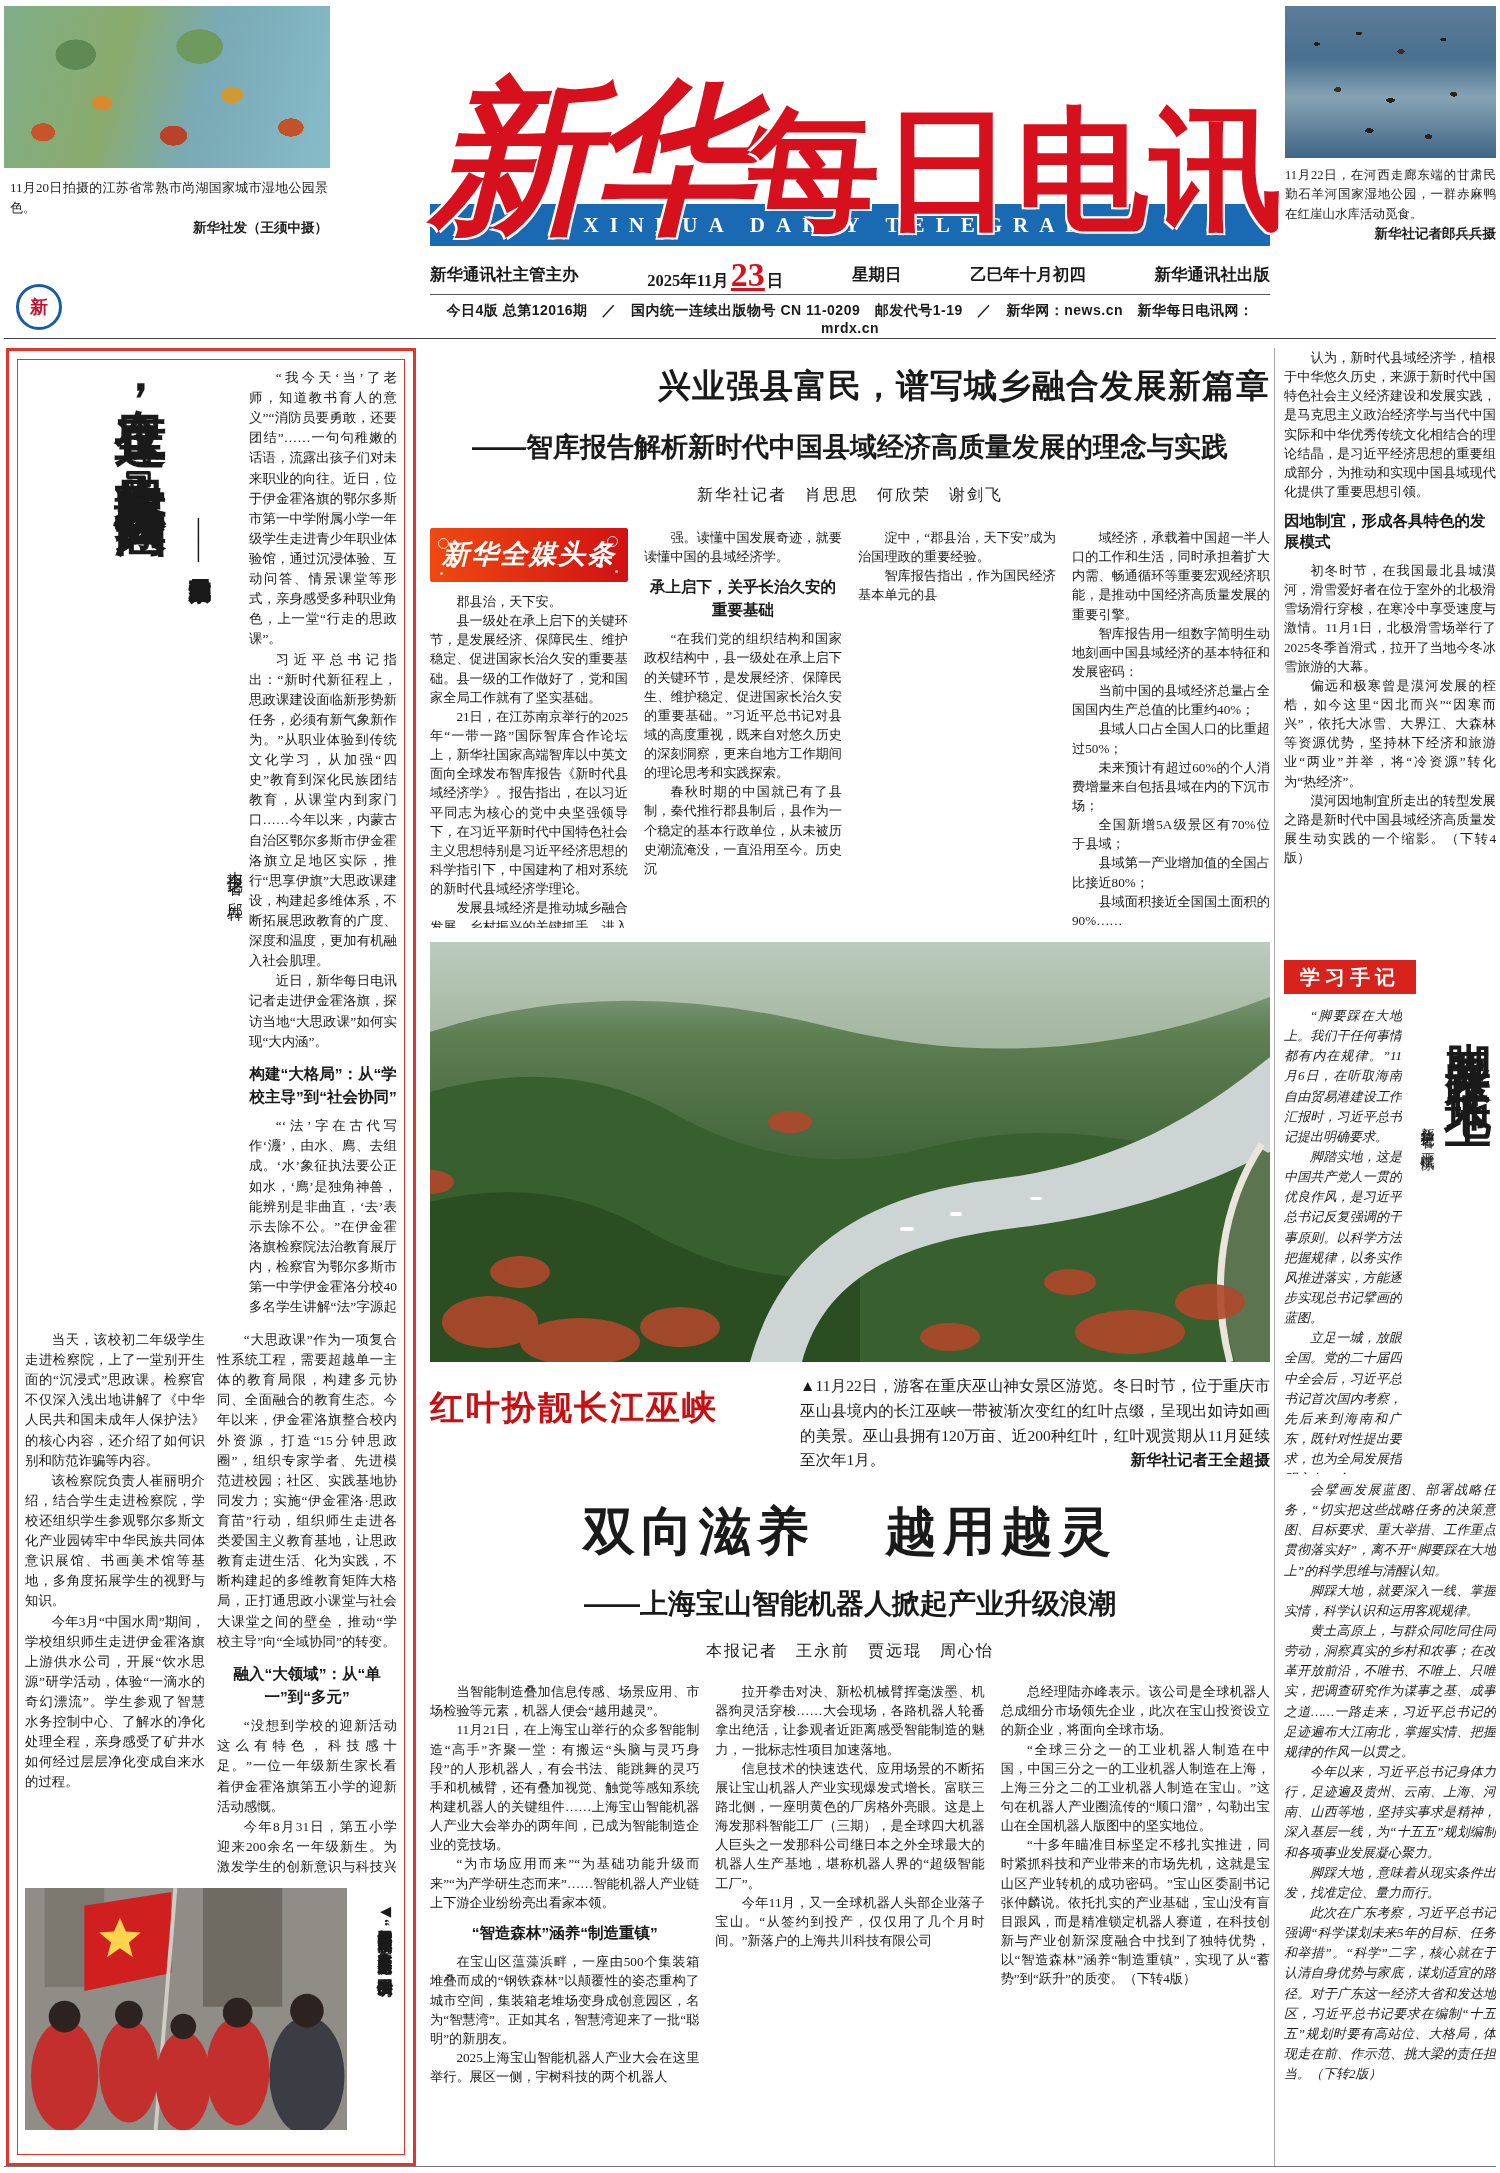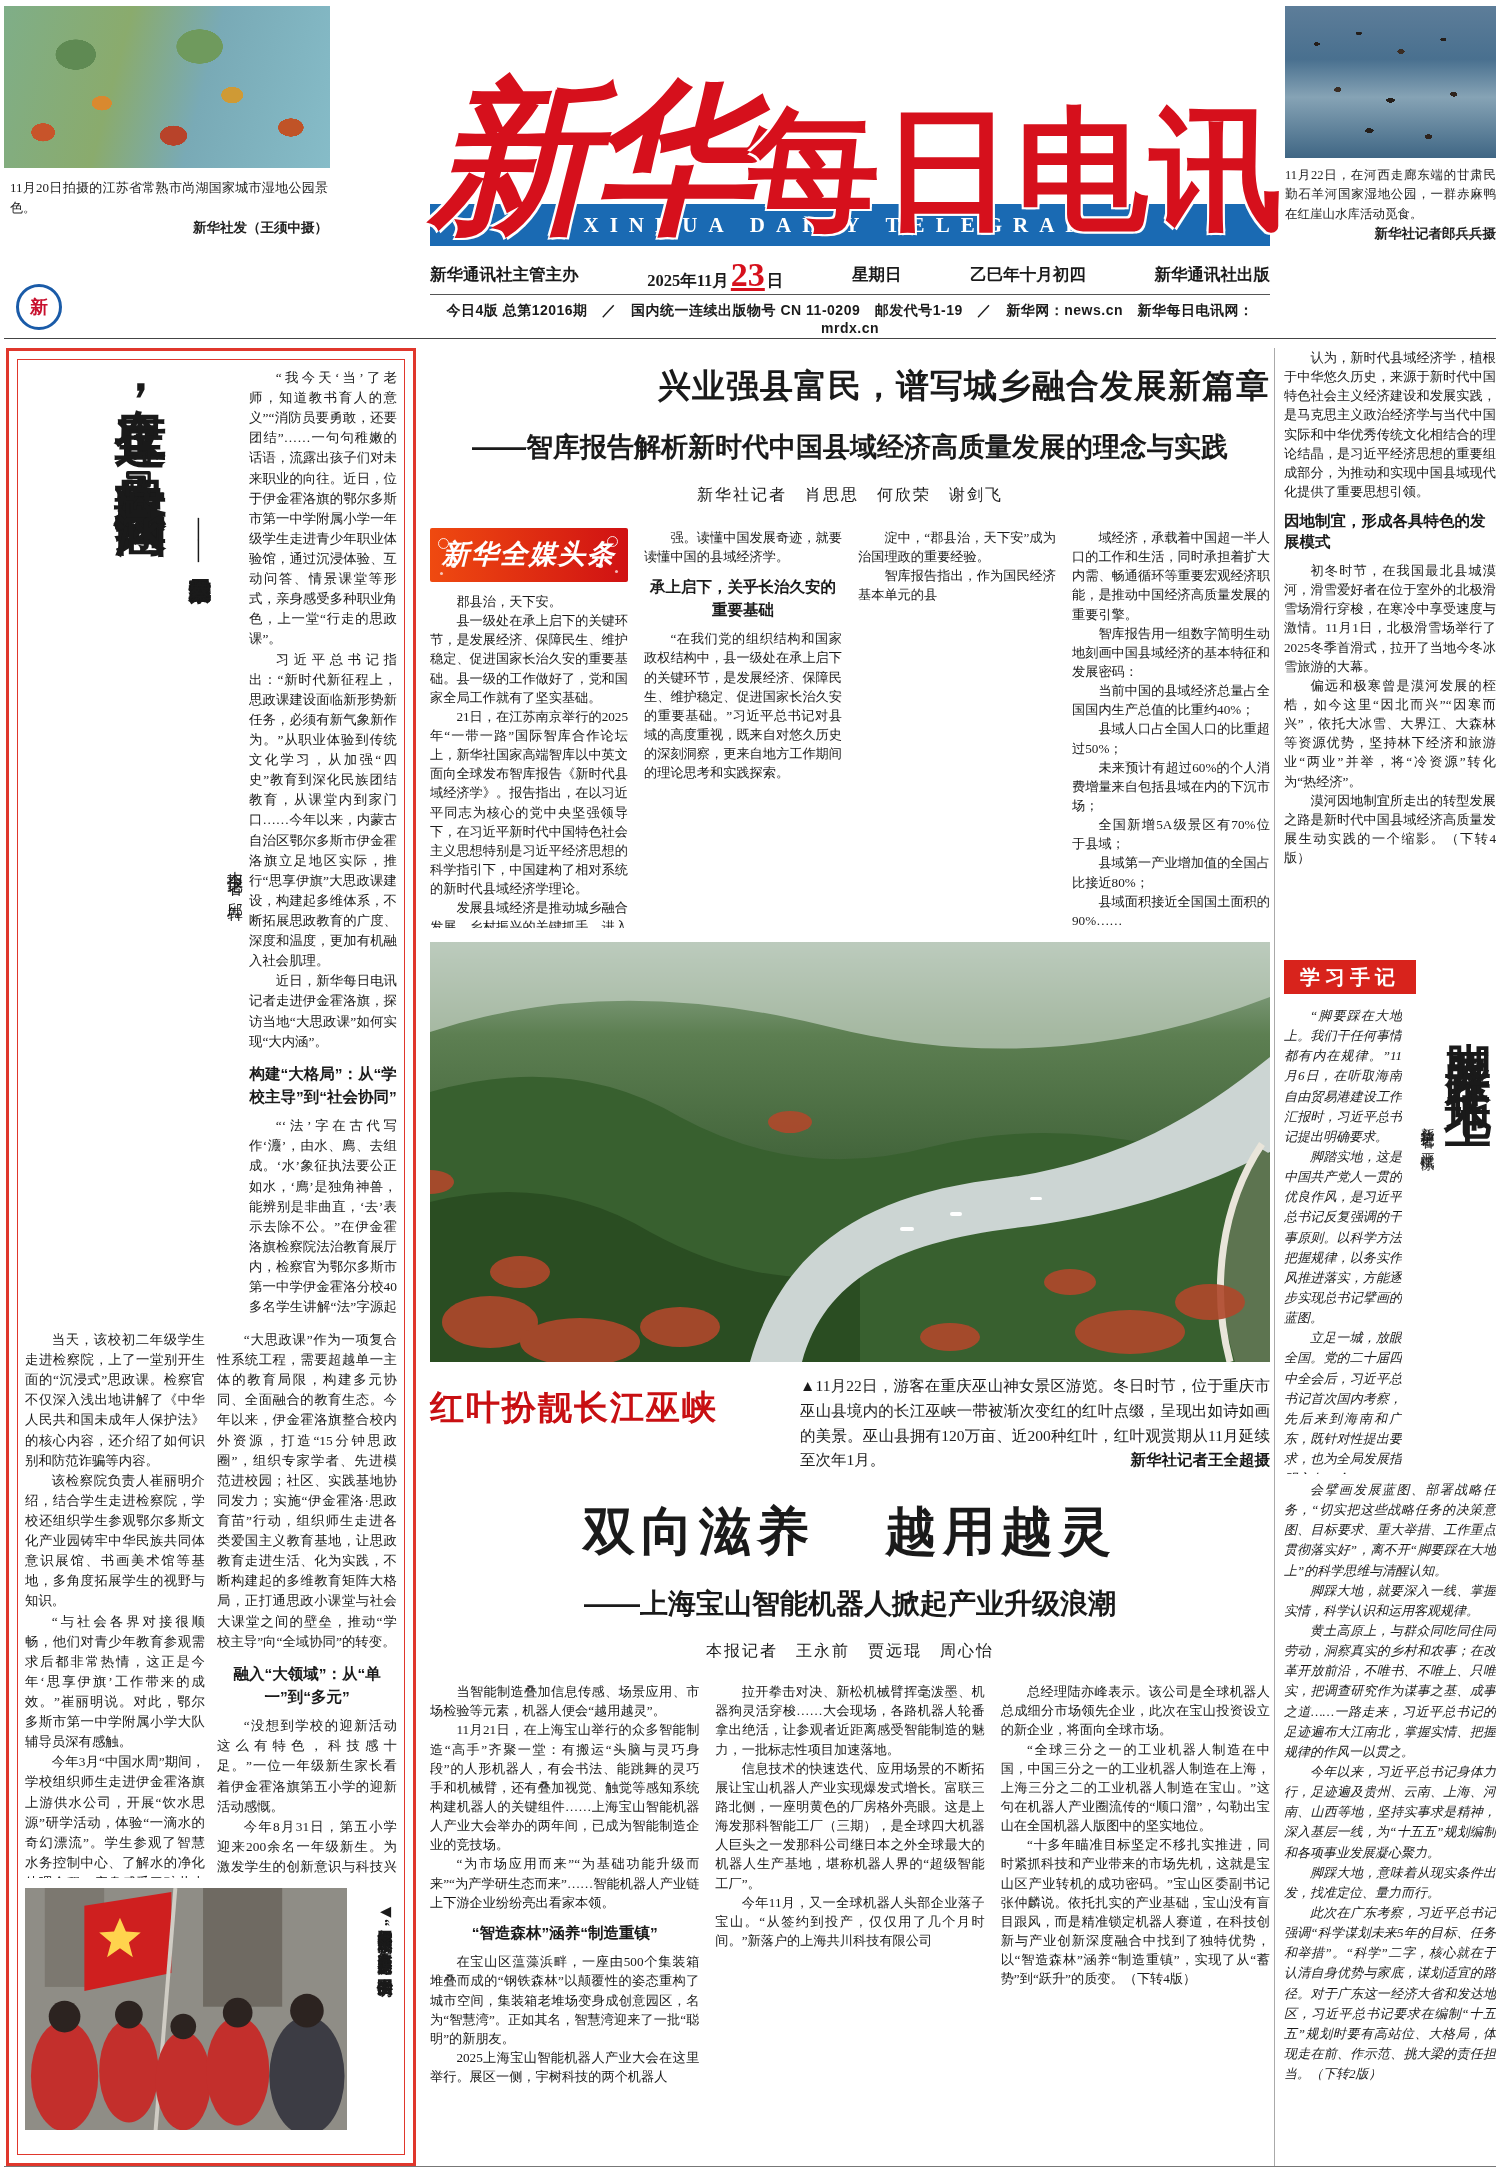--- a/index.html
+++ b/index.html
@@ -173,21 +173,20 @@
         <div>
             <p>“‘法’字在古代写作‘灋’，由水、廌、去组成。‘水’象征执法要公正如水，‘廌’是独角神兽，能辨别是非曲直，‘去’表示去除不公。”在伊金霍洛旗检察院法治教育展厅内，检察官为鄂尔多斯市第一中学伊金霍洛分校40多名学生讲解“法”字源起的多层含义与公平正义。</p>
           </div>
       </div>
     </div>
     <div class="lb-mid">
       <div class="mcol">
         <div>
             <p>当天，该校初二年级学生走进检察院，上了一堂别开生面的“沉浸式”思政课。检察官不仅深入浅出地讲解了《中华人民共和国未成年人保护法》的核心内容，还介绍了如何识别和防范诈骗等内容。</p>
             <p>该检察院负责人崔丽明介绍，结合学生走进检察院，学校还组织学生参观鄂尔多斯文化产业园铸牢中华民族共同体意识展馆、书画美术馆等基地，多角度拓展学生的视野与知识。</p>
-            <p>“与社会各界对接很顺畅，他们对青少年教育参观需求后都非常热情，这正是今年‘思享伊旗’工作带来的成效。”崔丽明说。对此，鄂尔多斯市第一中学附属小学大队辅导员深有感触。</p>
             <p>今年3月“中国水周”期间，学校组织师生走进伊金霍洛旗上游供水公司，开展“饮水思源”研学活动，体验“一滴水的奇幻漂流”。学生参观了智慧水务控制中心、了解水的净化处理全程，亲身感受了矿井水如何经过层层净化变成自来水的过程。</p>
           </div>
       </div>
       <div class="mcol">
         <div>
             <p>“大思政课”作为一项复合性系统工程，需要超越单一主体的教育局限，构建多元协同、全面融合的教育生态。今年以来，伊金霍洛旗整合校内外资源，打造“15分钟思政圈”，组织专家学者、先进模范进校园；社区、实践基地协同发力；实施“伊金霍洛·思政育苗”行动，组织师生走进各类爱国主义教育基地，让思政教育走进生活、化为实践，不断构建起的多维教育矩阵大格局，正打通思政小课堂与社会大课堂之间的壁垒，推动“学校主导”向“全域协同”的转变。</p>
           </div>
         <div class="sub-head">融入“大领域”：从“单一”到“多元”</div>
         <div>
             <p>“没想到学校的迎新活动这么有特色，科技感十足。”一位一年级新生家长看着伊金霍洛旗第五小学的迎新活动感慨。</p>
@@ -243,20 +242,21 @@
           <p>发展县域经济是推动城乡融合发展、乡村振兴的关键抓手。进入新时代以来，我国县域经济发展取得显著成效，在中国式现代化进程中的作用更加突出。</p>
         </div>
     </div>
     <div class="col">
       <div>
           <p>强。读懂中国发展奇迹，就要读懂中国的县域经济学。</p>
         </div>
       <div class="sub-head">承上启下，关乎长治久安的重要基础</div>
       <div>
           <p>“在我们党的组织结构和国家政权结构中，县一级处在承上启下的关键环节，是发展经济、保障民生、维护稳定、促进国家长治久安的重要基础。”习近平总书记对县域的高度重视，既来自对悠久历史的深刻洞察，更来自地方工作期间的理论思考和实践探索。</p>
+          <p>春秋时期的中国就已有了县制，秦代推行郡县制后，县作为一个稳定的基本行政单位，从未被历史潮流淹没，一直沿用至今。历史沉</p>
         </div>
     </div>
     <div class="col">
       <div>
           <p>淀中，“郡县治，天下安”成为治国理政的重要经验。</p>
           <p>智库报告指出，作为国民经济基本单元的县</p>
         </div>
     </div>
     <div class="col">
       <div>

